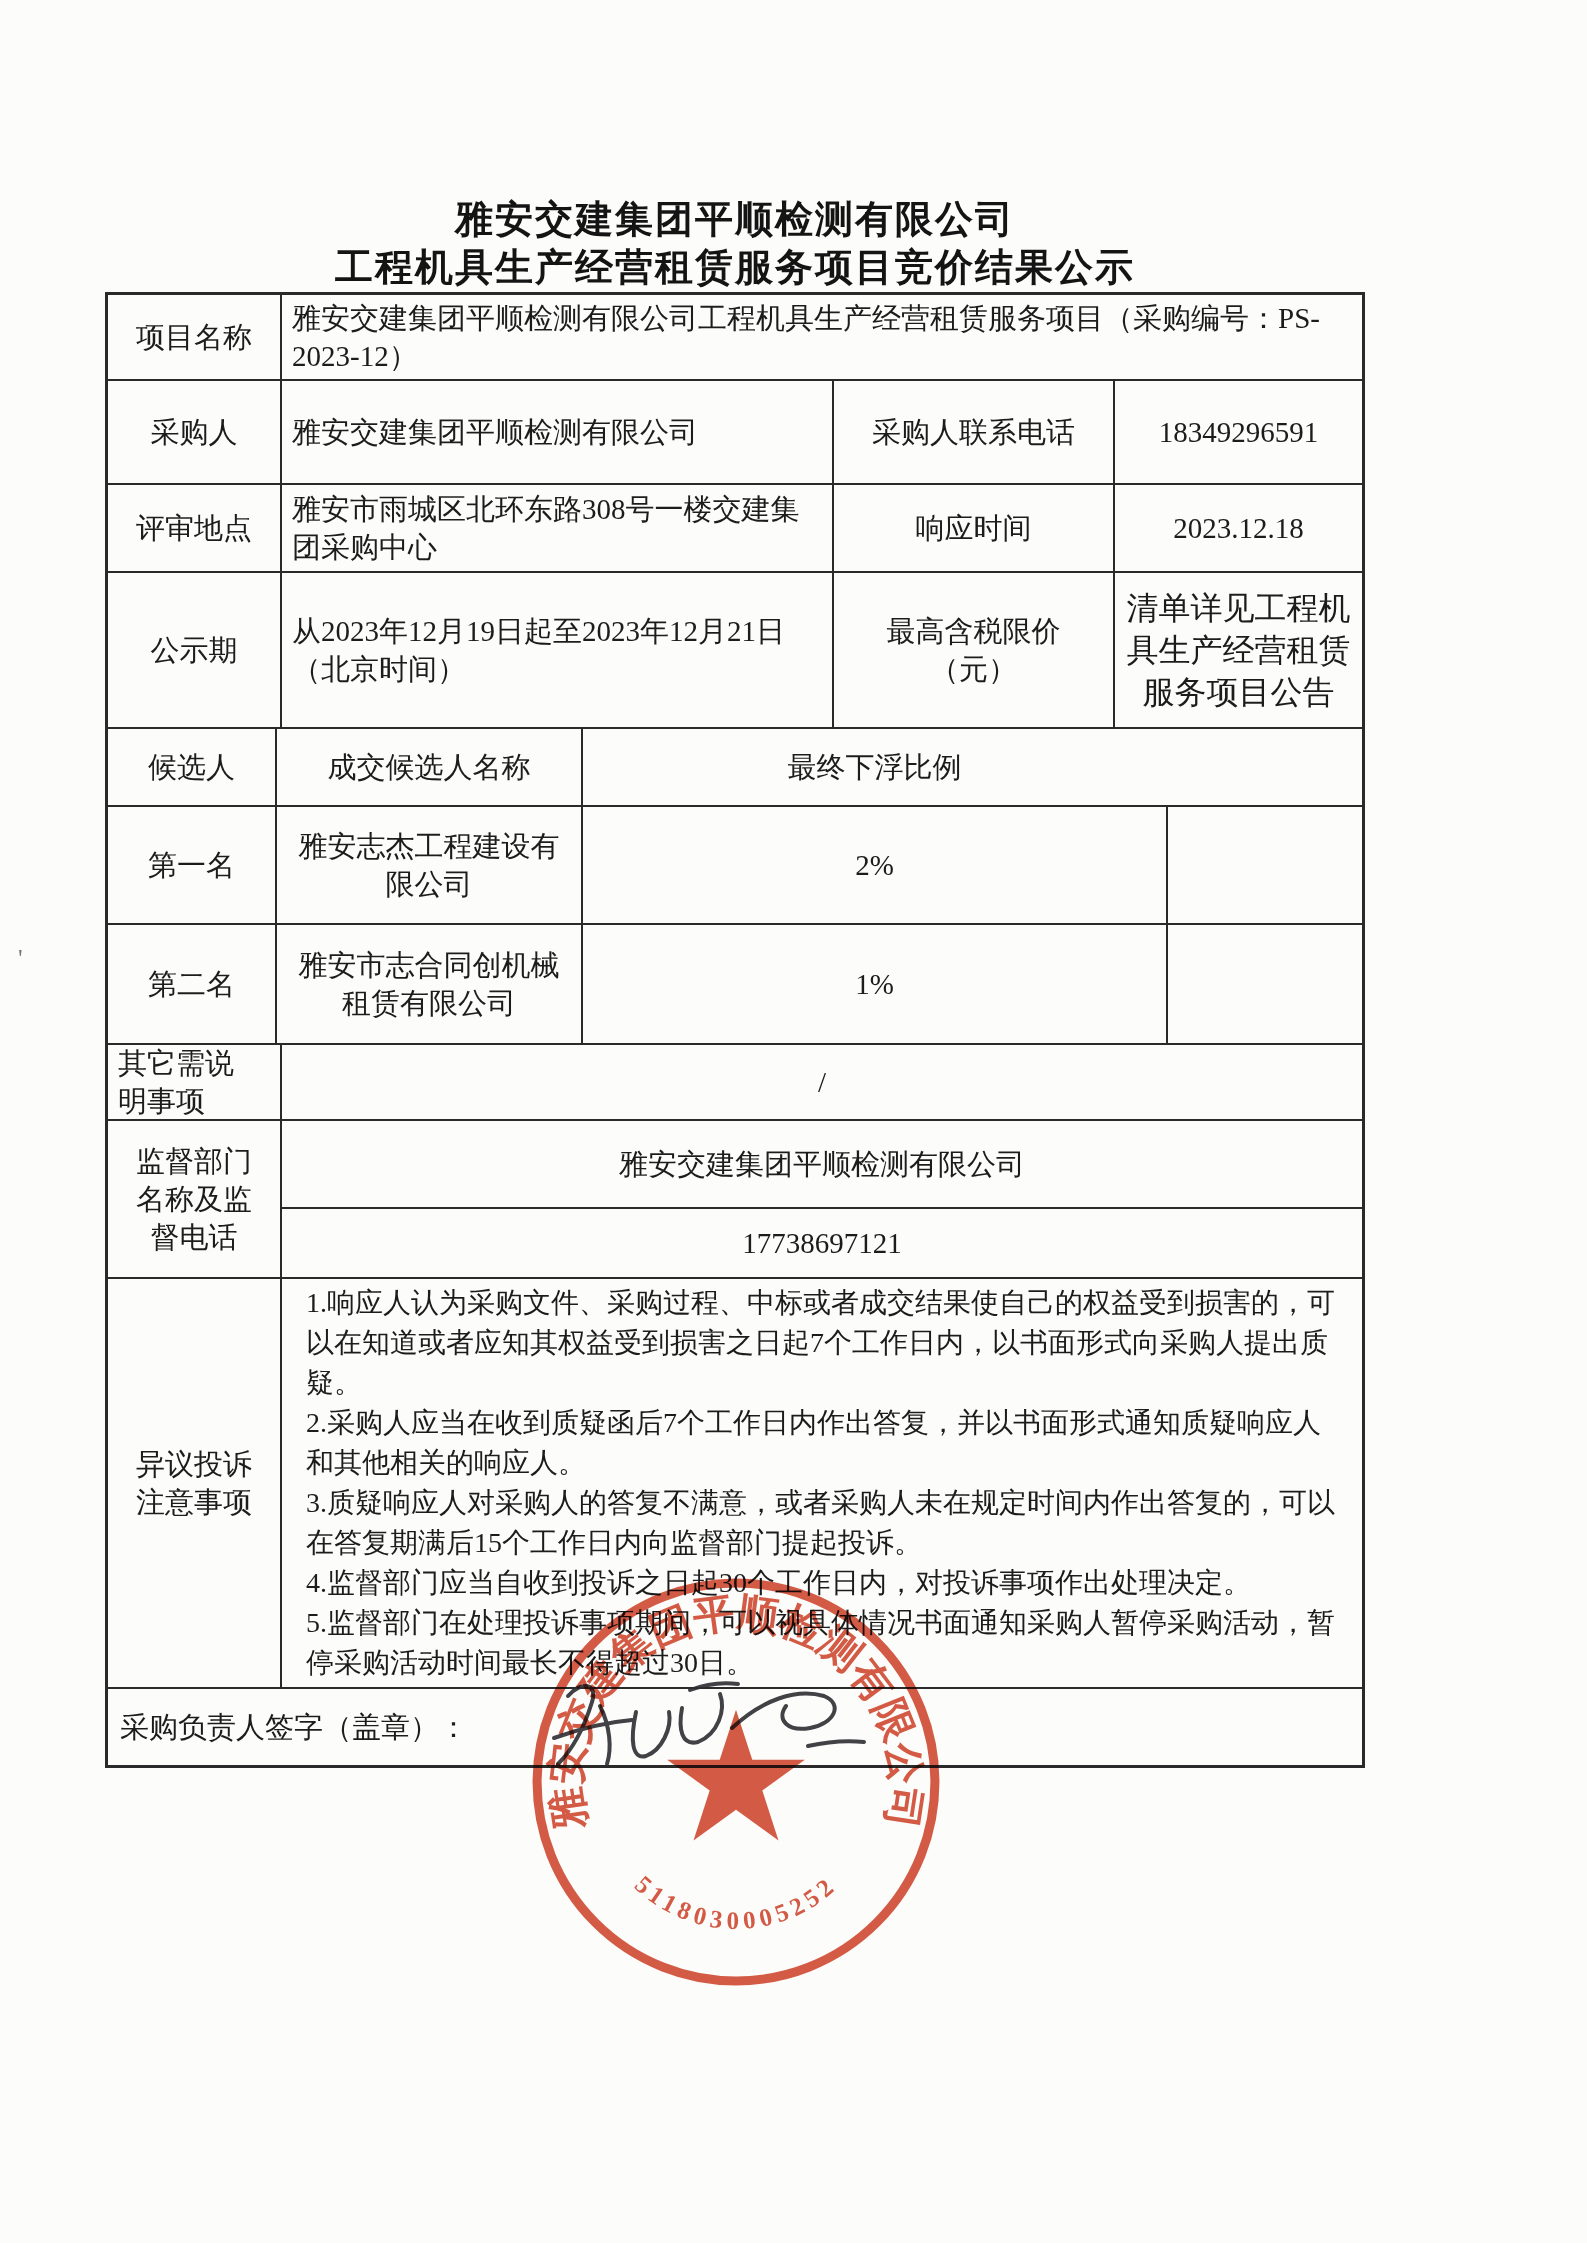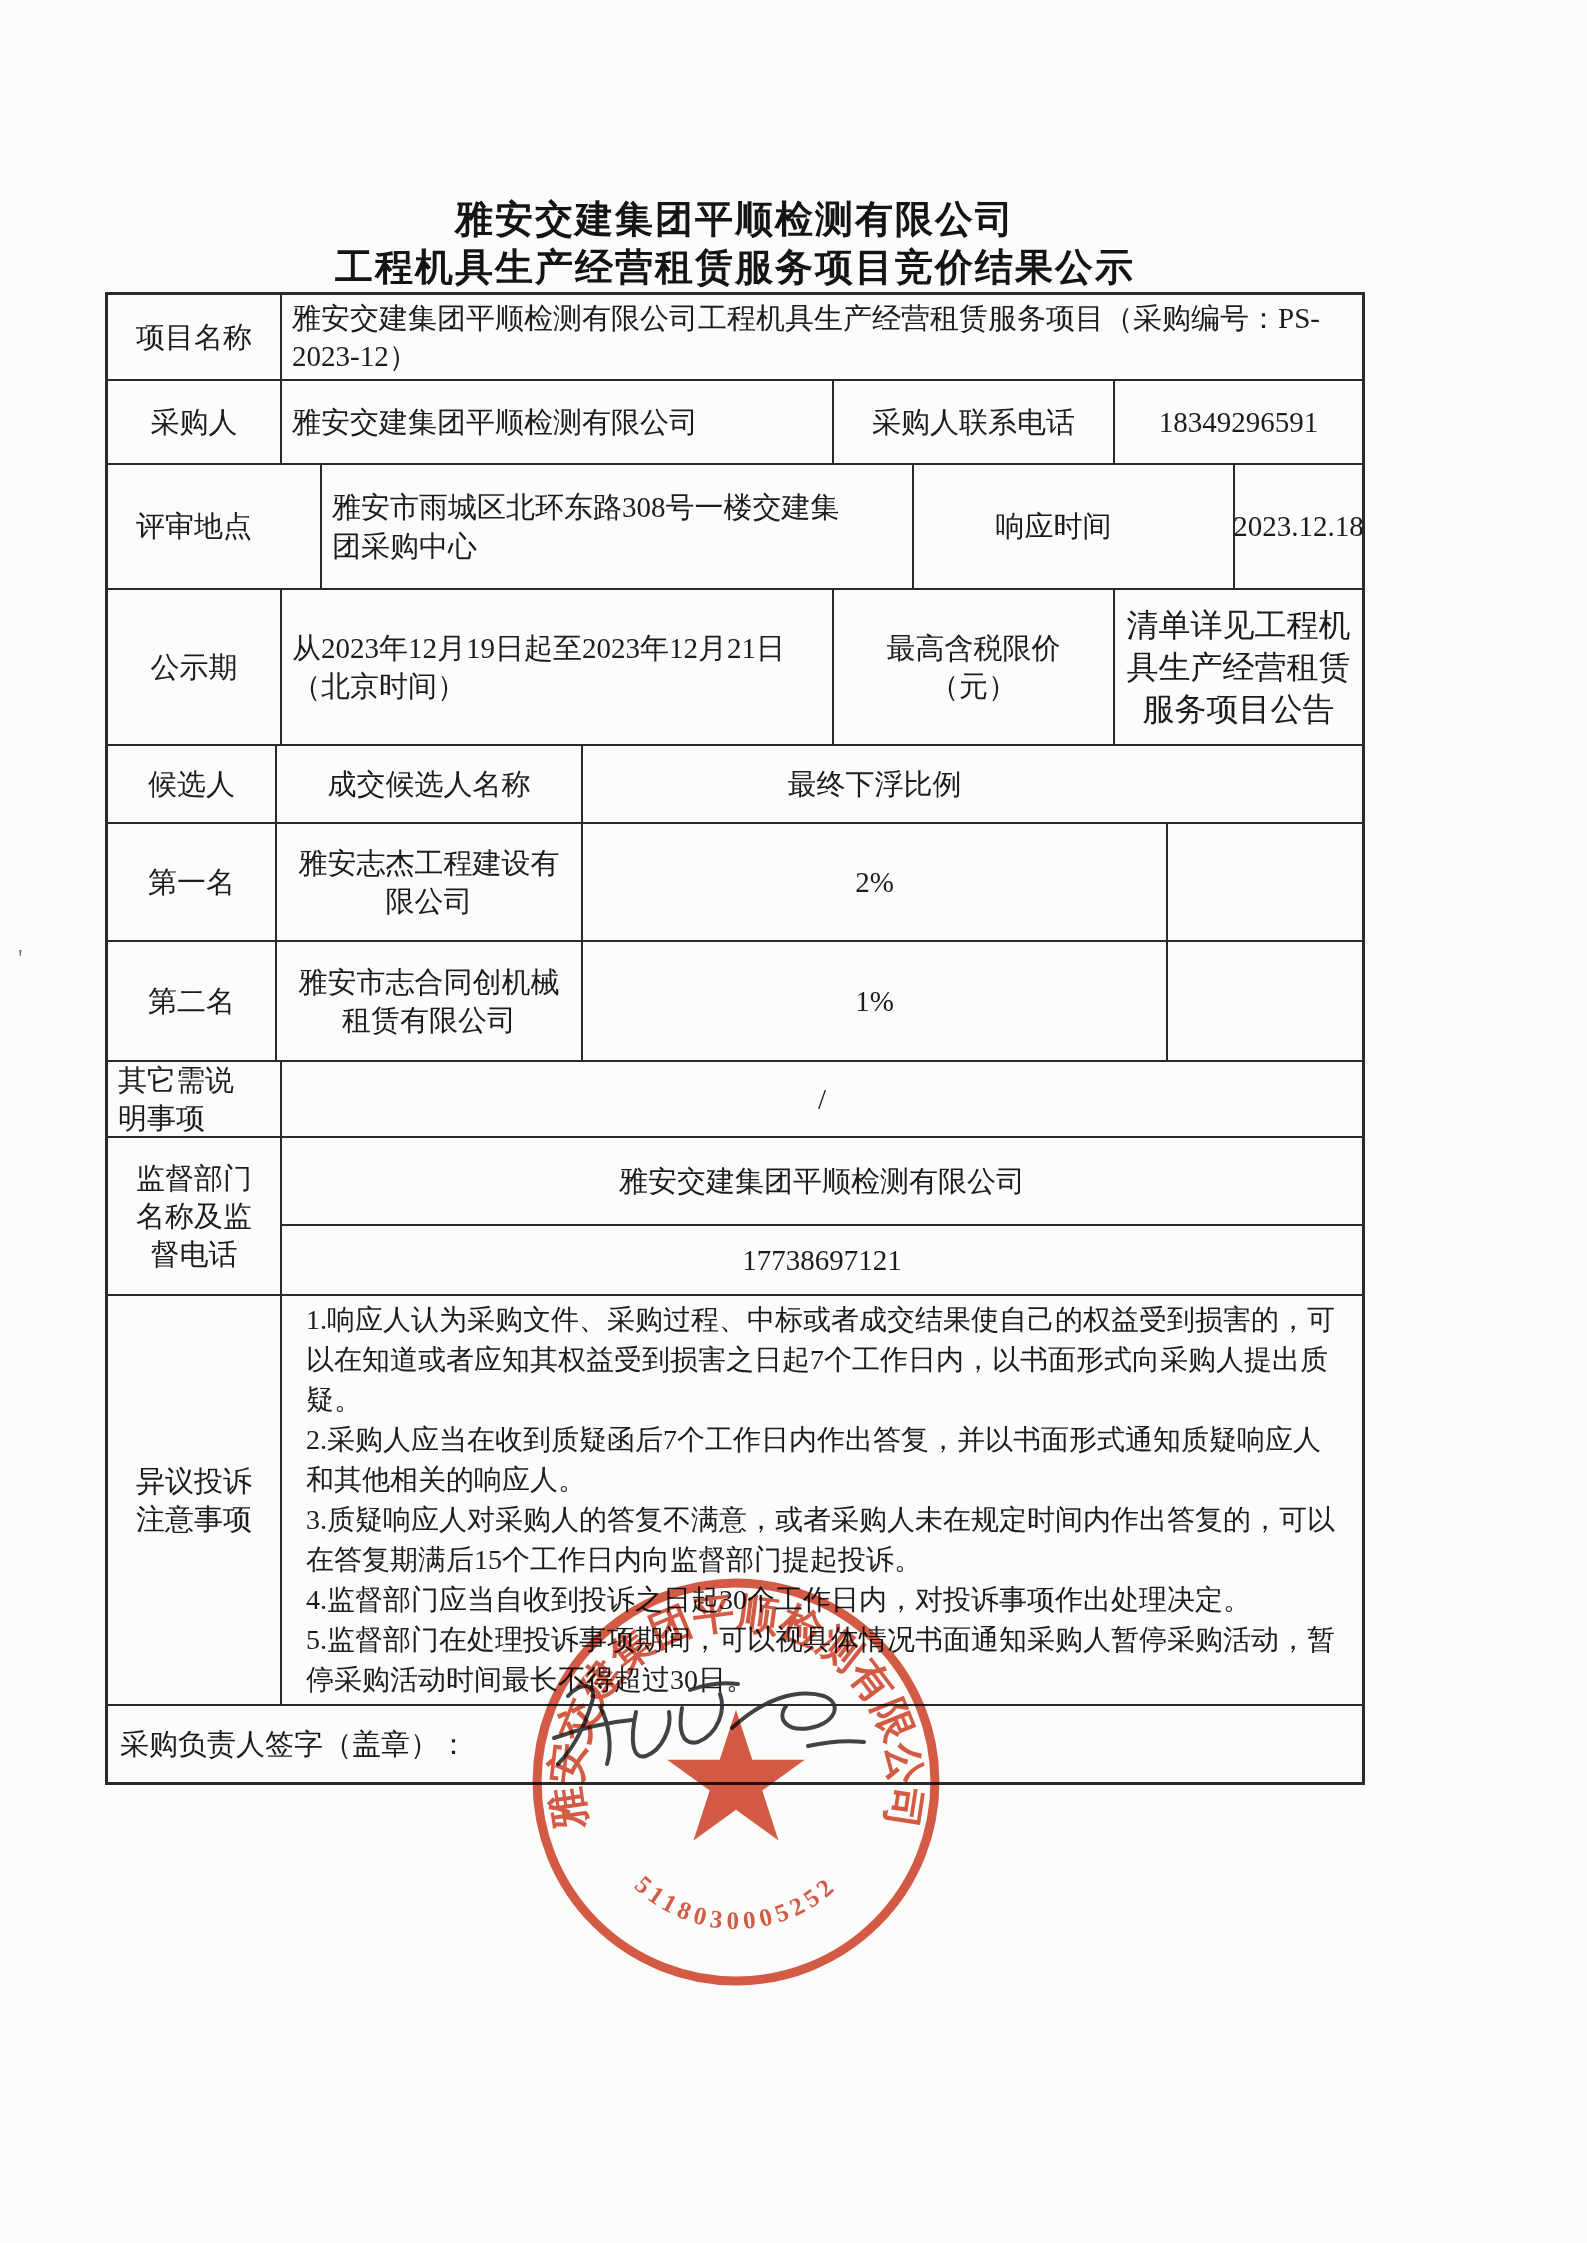--- a/index.html
+++ b/index.html
@@ -45,22 +45,22 @@
   .ca3{width:281px;}
   .ca4{width:255px;flex:1;}
   .ca24{width:1088px;flex:1;}
   
   .cb1{width:167px;}
   .cb2{width:306px;}
   .cb3{width:585px;}
   .cb4{width:243px;flex:1;}
   
   .h-r1{height:84px;}
-  .h-r2{height:84px;}
-  .h-r3{height:125px;gap:40px;}
+  .h-r2{height:104px;}
+  .h-r3{height:88px;}
   .h-r4{height:156px;}
   .h-r5{height:78px;}
   .h-r6{height:118px;}
   .h-r7{height:120px;}
   .h-r8{height:76px;}
   .h-r9{height:158px;}
   .h-r9a{height:86px;}
   .h-r9b{flex:1;}
   .h-r10{height:410px;}
   .h-r11{height:78px;}

